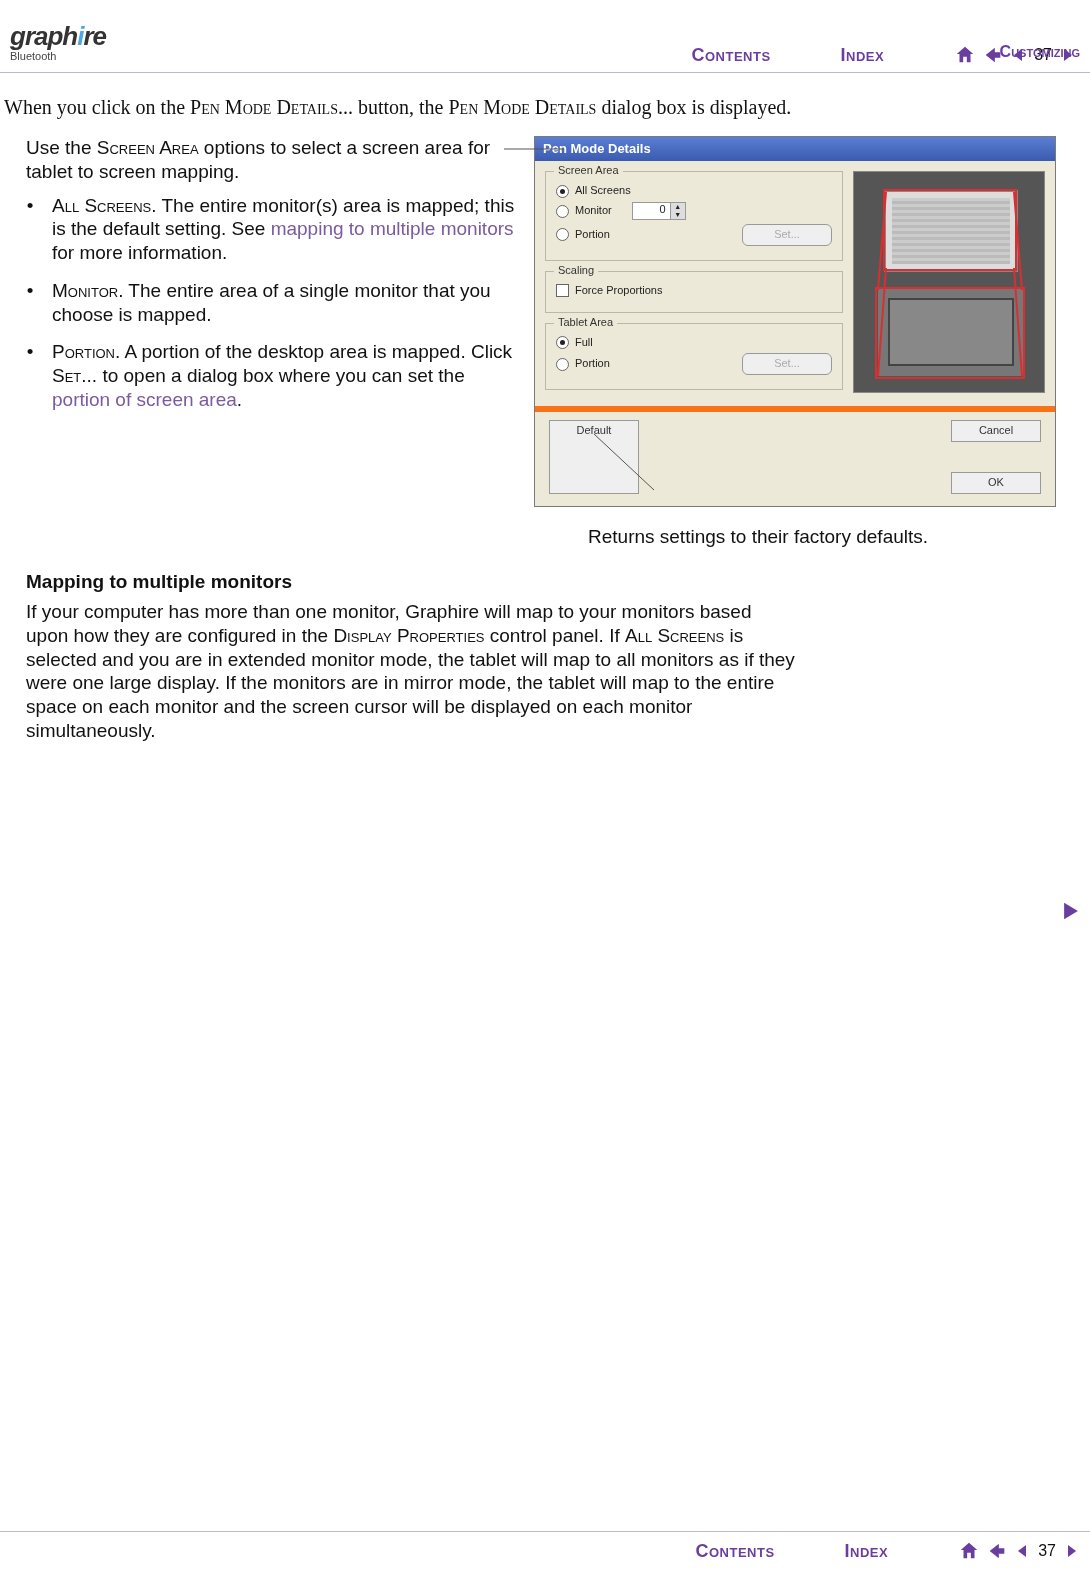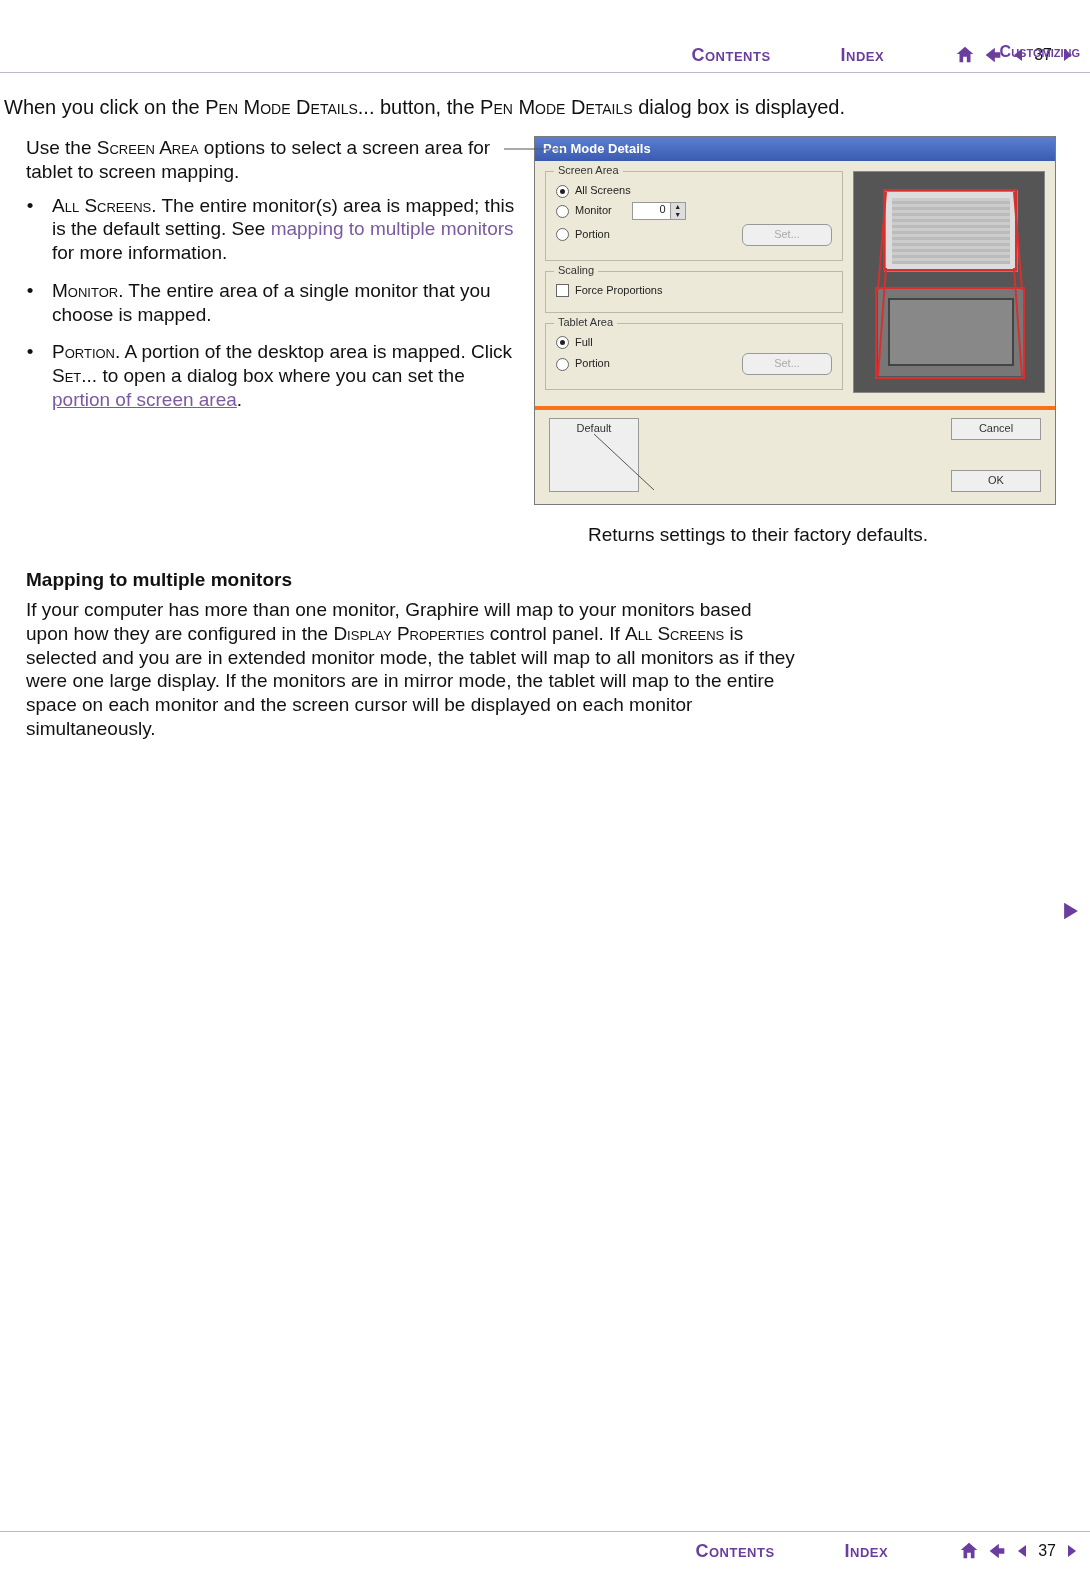--- a/index.html
+++ b/index.html
@@ -23,71 +23,77 @@
   .sectionlink{font-variant:small-caps;letter-spacing:0.5px;font-weight:700;color:var(--purple);cursor:pointer;font-size:18px;}
   .navcluster{display:flex;align-items:center;gap:6px;}
   .icon{display:inline-flex;align-items:center;justify-content:center;}
   svg{display:block;}
   .pagenum{font-size:16px;margin:0 2px;}
   .tri{width:16px;height:16px;}
   .house{width:22px;height:22px;}
   .arrow-fat{width:22px;height:22px;}
   .section-label{position:absolute;top:12px;right:10px;font-variant:small-caps;font-weight:700;color:var(--purple);font-size:16px;margin-top:30px;}
   .body-area{padding:14px 10px 0 4px;}
-  .intro{font-size:20px;margin:8px 0 16px 0;}
+  .intro{font-size:20px;margin:8px 0 16px 0;font-family:Liberation Serif, serif;}
   .smallcaps{font-variant:small-caps;}
   .two-col{display:flex;gap:18px;align-items:flex-start;}
   .left-col{width:490px;padding-left:22px;}
   .right-col{flex:1;position:relative;}
   .desc{font-size:19px;margin-bottom:10px;}
   .bullets{margin:0;padding:0;list-style:none;font-size:19px;}
   .bullets li{display:flex;gap:18px;margin-bottom:14px;}
   .bullets .dot{flex:0 0 auto;width:8px;text-align:center;}
   .bullets .txt{flex:1;}
   .link{color:var(--link);cursor:pointer;}
-  .link.u{text-decoration:underline;}
+  .link.u{}
   .callout-line{position:absolute;stroke:#444;stroke-width:1;fill:none;}
   .returns{font-size:19px;margin-top:18px;margin-left:54px;}
   .dialog{width:520px;background:var(--panel-bg);border:1px solid #7a7a7a;font-size:12px;color:#222;}
   .dialog .titlebar{background:linear-gradient(#5b7fd2,#3a5bb0);color:#fff;font-weight:700;padding:4px 8px;font-size:13px;}
   .dialog .content{display:flex;gap:10px;padding:10px 10px 6px 10px;}
   .dialog .left{flex:1;}
   .dialog .right{width:190px;background:#555;height:220px;position:relative;border:1px solid #888;}
   .group{border:1px solid #bcb8a8;padding:8px 10px 10px 10px;margin-bottom:10px;position:relative;background:var(--panel-bg);}
   .group .legend{position:absolute;top:-8px;left:8px;background:var(--panel-bg);padding:0 4px;font-size:11px;color:#333;}
   .radio-row,.check-row{display:flex;align-items:center;gap:6px;margin:4px 0;font-size:11px;}
   .radio{width:11px;height:11px;border:1px solid #666;border-radius:50%;background:#fff;display:inline-flex;align-items:center;justify-content:center;}
   .radio.checked::after{content:"";width:5px;height:5px;background:#222;border-radius:50%;}
   .check{width:11px;height:11px;border:1px solid #666;background:#fff;}
   .spin{display:inline-flex;border:1px solid #999;background:#fff;width:52px;height:16px;margin-left:14px;}
   .spin .val{flex:1;text-align:right;padding:0 4px;font-size:11px;}
   .spin .btns{width:14px;display:flex;flex-direction:column;border-left:1px solid #999;}
   .spin .btns div{flex:1;font-size:7px;text-align:center;line-height:7px;background:#ddd;}
   .winbtn{display:inline-block;min-width:60px;padding:3px 14px;background:var(--button-face);border:1px solid #999;font-size:11px;text-align:center;color:#333;}
   .winbtn.disabled{color:#aaa;border-radius:6px;}
-  .dialog .footer{display:flex;justify-content:space-between;padding:8px 14px 12px 14px;border-top:4px solid #f97316;}
+  .dialog .footer{display:flex;justify-content:space-between;padding:8px 14px 12px 14px;border-top:6px solid #f97316;}
   .dialog .footer .group-r{display:flex;gap:30px;flex-direction:column;}
   .right .screen{position:absolute;top:18px;left:30px;width:130px;height:78px;background:#ddd;border:2px solid #888;}
   .right .screen::before{content:"";position:absolute;inset:6px;background:repeating-linear-gradient(0deg,#bbb,#bbb 3px,#ccc 3px,#ccc 6px);}
   .right .tablet{position:absolute;bottom:14px;left:22px;width:146px;height:88px;background:#777;border:2px solid #555;}
   .right .tablet::after{content:"";position:absolute;inset:10px;background:#888;border:2px solid #444;}
   .right .trapez{position:absolute;inset:0;pointer-events:none;}
   .subhead{font-weight:700;font-size:19px;margin:22px 0 6px 22px;}
   .para{font-size:19px;margin:0 4px 10px 22px;max-width:770px;}
   .side-nav-arrow{position:absolute;right:8px;top:900px;color:var(--purple);}
   .footer-bar{position:absolute;bottom:8px;left:0;right:0;border-top:1px solid #bfb6c9;padding:8px 10px 0 10px;}
   .footer-row{display:flex;justify-content:flex-end;align-items:center;gap:70px;}
   .tri path, .arrow-fat path, .house path{fill:var(--purple);}
 </style>
 </head>
 <body>
 
 <div class="section-label"><span class="smallcaps">Customizing</span></div>
 
 <div class="header">
+  <div class="logo">
+    <div class="brand">
+      <span>graph</span><span class="dot">i</span><span>re</span>
+    </div>
+    <div class="bt">Bluetooth</div>
+  </div>
   <div class="topnav">
     <span class="sectionlink smallcaps">Contents</span>
     <span class="sectionlink smallcaps">Index</span>
     <div class="navcluster">
       <span class="icon house">
           <svg viewBox="0 0 24 24">
             <path d="M3 11 L12 3 L21 11 L18 11 L18 20 L14 20 L14 14 L10 14 L10 20 L6 20 L6 11 Z"></path>
           </svg>
         </span>
       <span class="icon arrow-fat">

